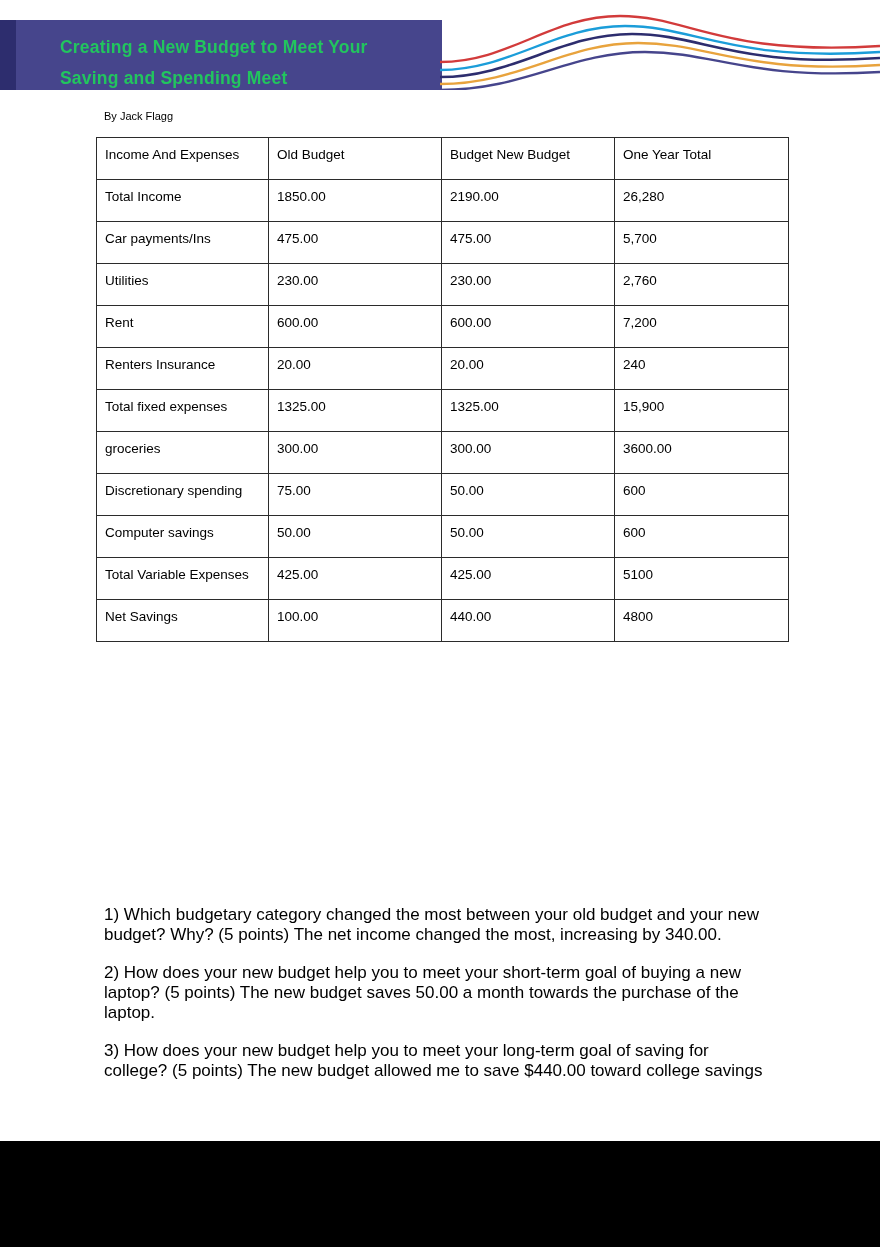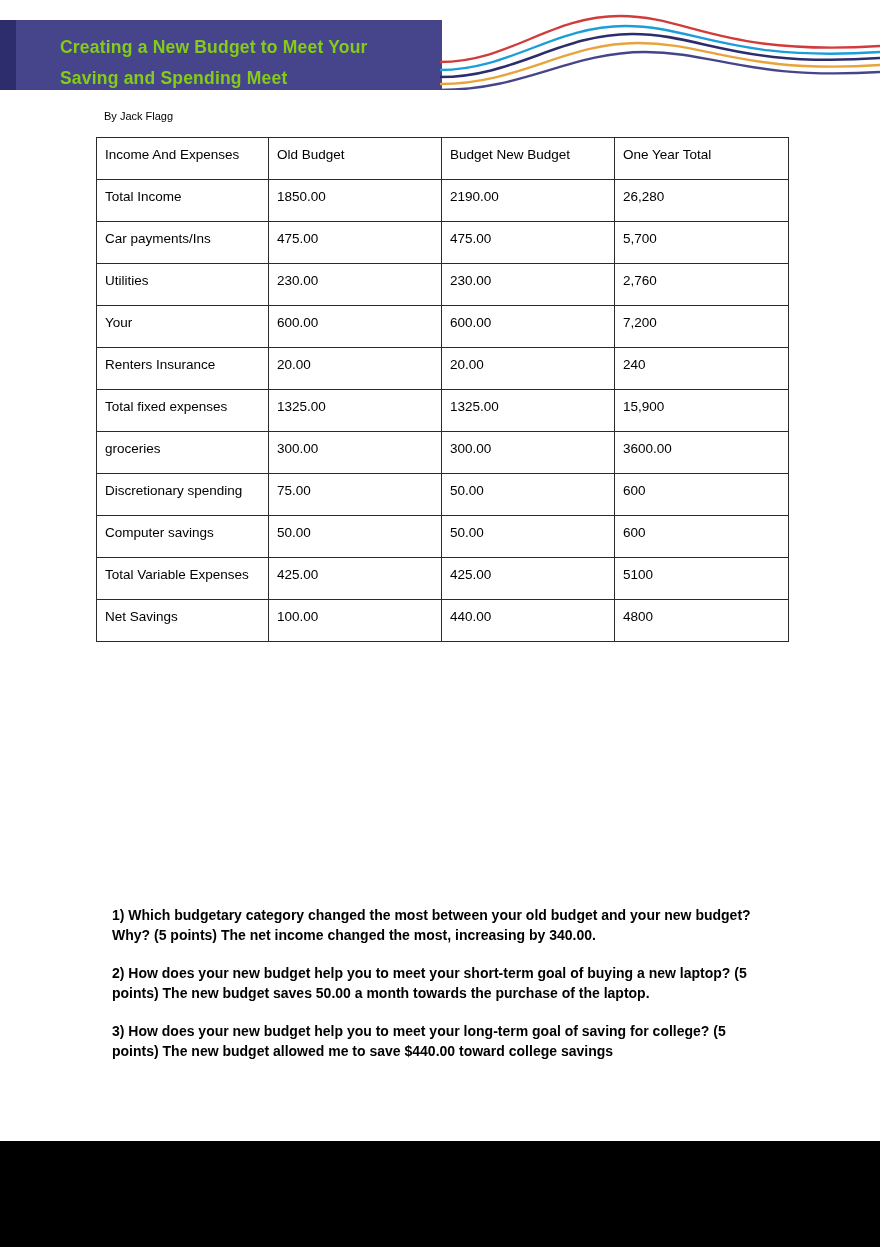--- a/index.html
+++ b/index.html
@@ -36,21 +36,21 @@
     position: absolute;
     top: 20px;
     left: 16px;
     width: 426px;
     height: 70px;
     background: #46458c;
     box-sizing: border-box;
     padding: 12px 20px 0 44px;
   }
   .title-text {
-    color: #84cc16;
+    color: #22c55e;
     font-size: 17.5px;
     font-weight: bold;
     line-height: 31px;
     letter-spacing: 0.2px;
   }
   .swoosh {
     position: absolute;
     top: 0;
     left: 440px;
     width: 440px;
@@ -87,24 +87,23 @@
   table.budget td.c2 { width: 173px; }
   table.budget td.c3 { width: 174px; }
 
   .questions {
     position: absolute;
     top: 905px;
     left: 104px;
     width: 672px;
   }
   .questions p {
-    margin: 0 0 18px 8px;
-    font-size: 14px;
+    margin: 0 0 18px 0;
+    font-size: 17px;
     line-height: 20px;
-    font-weight: bold;
   }
 
   .footer-band {
     position: absolute;
     left: 0;
     top: 1141px;
     width: 880px;
     height: 106px;
     background: #000000;
   }
@@ -149,21 +148,21 @@
       <td class="c2">475.00</td>
       <td class="c3">5,700</td>
     </tr>
     <tr>
       <td class="c0">Utilities</td>
       <td class="c1">230.00</td>
       <td class="c2">230.00</td>
       <td class="c3">2,760</td>
     </tr>
     <tr>
-      <td class="c0">Your</td>
+      <td class="c0">Rent</td>
       <td class="c1">600.00</td>
       <td class="c2">600.00</td>
       <td class="c3">7,200</td>
     </tr>
     <tr>
       <td class="c0">Renters Insurance</td>
       <td class="c1">20.00</td>
       <td class="c2">20.00</td>
       <td class="c3">240</td>
     </tr>

